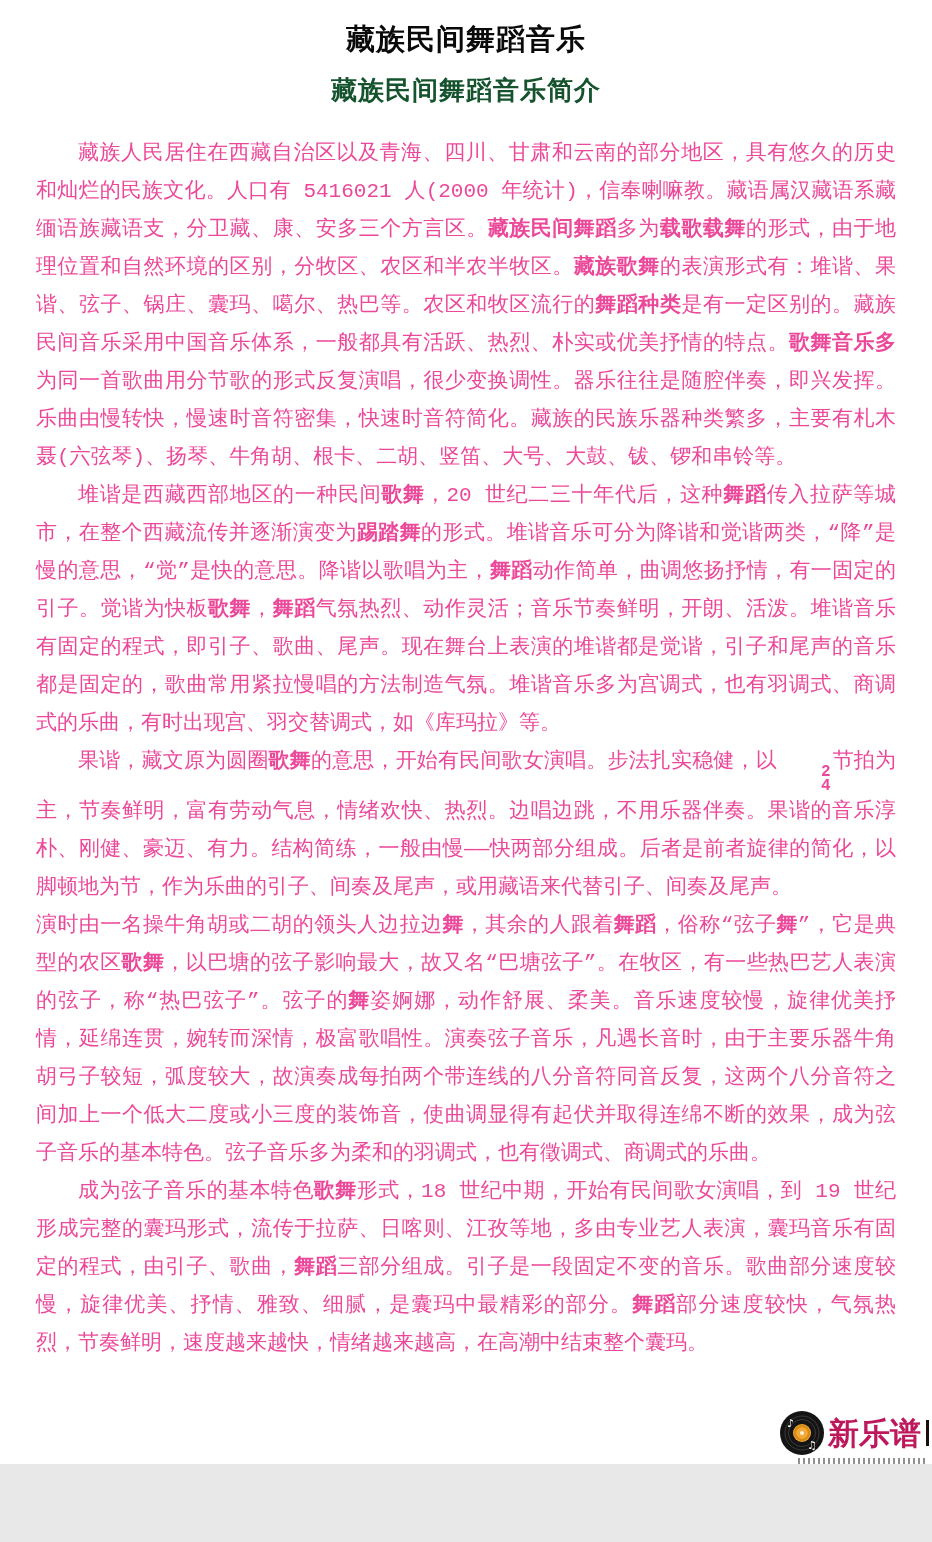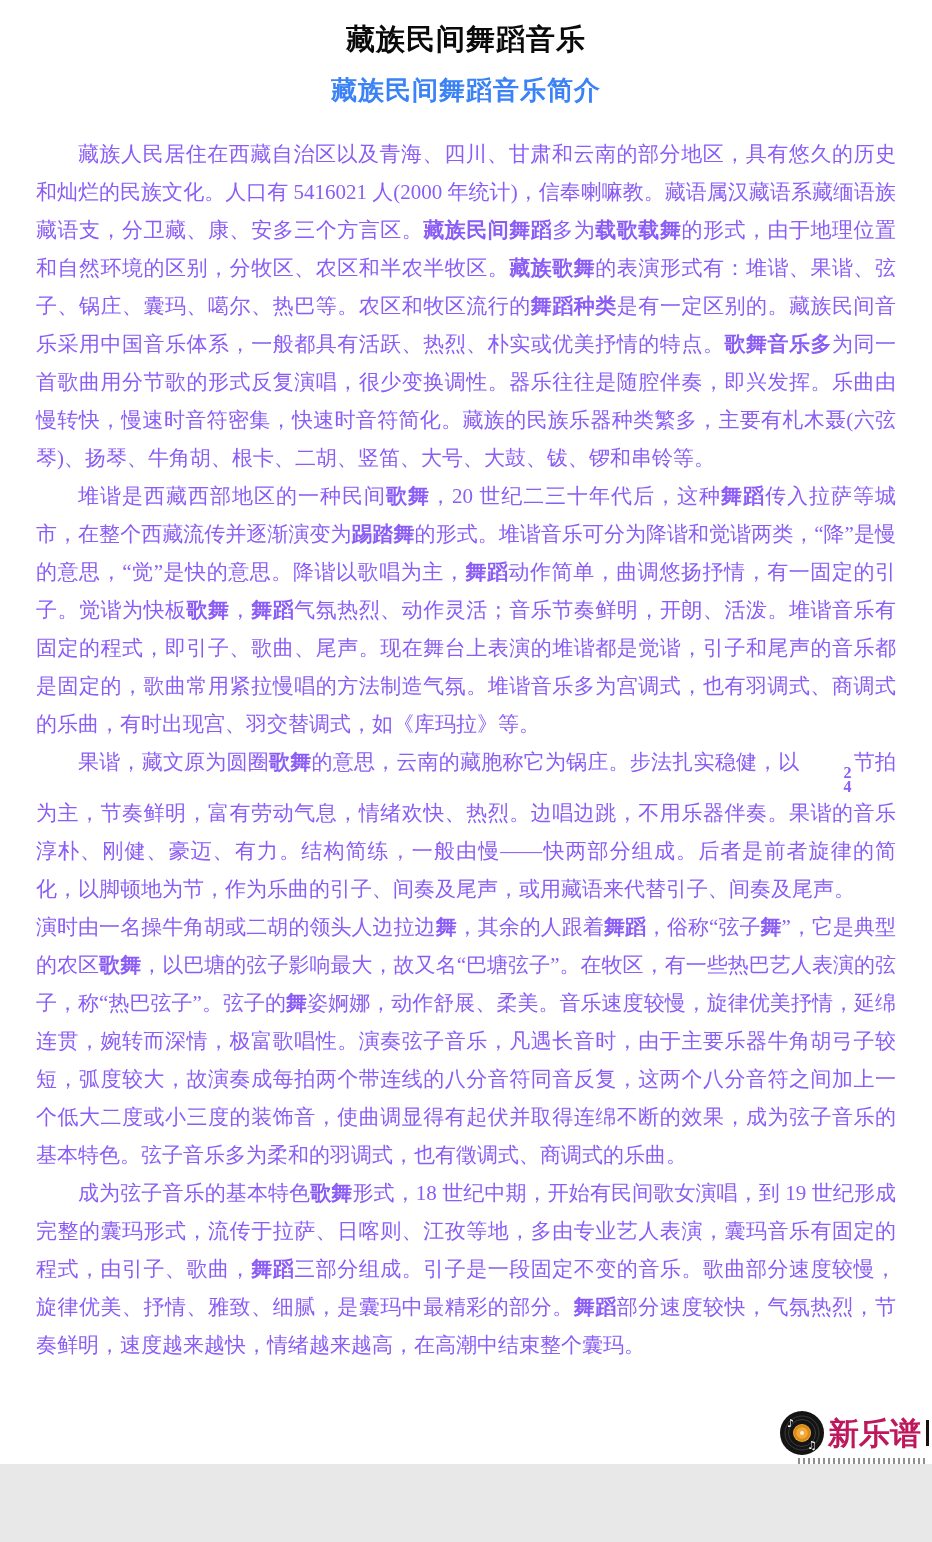--- a/index.html
+++ b/index.html
@@ -20,37 +20,38 @@
     font-family:"Liberation Sans","DejaVu Sans",sans-serif;
     color:#0a0a0a;
   }
   .page-subtitle{
     margin:13px 0 0;
     text-align:center;
     font-size:26px;
     font-weight:900;
     letter-spacing:1px;
     font-family:"Liberation Sans","DejaVu Sans",sans-serif;
-    color:#3b82f6;
+    color:#14532d;
   }
   .author{
     margin:15px 0 0;
     text-align:center;
     font-size:23px;
     letter-spacing:9px;
     text-indent:9px;
     color:#1a1a1a;
   }
   .article{
     margin:27px 36px 0 36px;
     font-size:21px;
     line-height:38px;
     text-align:justify;
     text-justify:inter-character;
-    color:#8b5cf6;
+    color:#ec4899;
+    font-family:Liberation Mono, monospace;
   }
   .article p{margin:0;}
   .article p.indent{text-indent:2em;}
   .article .bold{font-weight:900;}
   .frac{
     display:inline-flex;
     flex-direction:column;
     vertical-align:-9px;
     line-height:14px;
     text-align:center;
@@ -91,21 +92,21 @@
 <body>
 
 <div class="page">
 
   <h1 class="page-title">藏族民间舞蹈音乐</h1>
   <h2 class="page-subtitle">藏族民间舞蹈音乐简介</h2>
 
   <div class="article" id="article">
       <p class="indent"><span>藏族人民居住在西藏自治区以及青海、四川、甘肃和云南的部分地区，具有悠久的历史和灿烂的民族文化。人口有 5416021 人(2000 年统计)，信奉喇嘛教。藏语属汉藏语系藏缅语族藏语支，分卫藏、康、安多三个方言区。</span><span class="bold">藏族民间舞蹈</span><span>多为</span><span class="bold">载歌载舞</span><span>的形式，由于地理位置和自然环境的区别，分牧区、农区和半农半牧区。</span><span class="bold">藏族歌舞</span><span>的表演形式有：堆谐、果谐、弦子、锅庄、囊玛、噶尔、热巴等。农区和牧区流行的</span><span class="bold">舞蹈种类</span><span>是有一定区别的。藏族民间音乐采用中国音乐体系，一般都具有活跃、热烈、朴实或优美抒情的特点。</span><span class="bold">歌舞音乐多</span><span>为同一首歌曲用分节歌的形式反复演唱，很少变换调性。器乐往往是随腔伴奏，即兴发挥。乐曲由慢转快，慢速时音符密集，快速时音符简化。藏族的民族乐器种类繁多，主要有札木聂(六弦琴)、扬琴、牛角胡、根卡、二胡、竖笛、大号、大鼓、钹、锣和串铃等。</span></p>
       <p class="indent"><span>堆谐是西藏西部地区的一种民间</span><span class="bold">歌舞</span><span>，20 世纪二三十年代后，这种</span><span class="bold">舞蹈</span><span>传入拉萨等城市，在整个西藏流传并逐渐演变为</span><span class="bold">踢踏舞</span><span>的形式。堆谐音乐可分为降谐和觉谐两类，“降”是慢的意思，“觉”是快的意思。降谐以歌唱为主，</span><span class="bold">舞蹈</span><span>动作简单，曲调悠扬抒情，有一固定的引子。觉谐为快板</span><span class="bold">歌舞</span><span>，</span><span class="bold">舞蹈</span><span>气氛热烈、动作灵活；音乐节奏鲜明，开朗、活泼。堆谐音乐有固定的程式，即引子、歌曲、尾声。现在舞台上表演的堆谐都是觉谐，引子和尾声的音乐都是固定的，歌曲常用紧拉慢唱的方法制造气氛。堆谐音乐多为宫调式，也有羽调式、商调式的乐曲，有时出现宫、羽交替调式，如《库玛拉》等。</span></p>
-      <p class="indent"><span>果谐，藏文原为圆圈</span><span class="bold">歌舞</span><span>的意思，云南的藏胞称它为锅庄。步法扎实稳健，以</span><span class="frac">
+      <p class="indent"><span>果谐，藏文原为圆圈</span><span class="bold">歌舞</span><span>的意思，开始有民间歌女演唱。步法扎实稳健，以</span><span class="frac">
           <span>2</span>
           <span>4</span>
         </span><span>节拍为主，节奏鲜明，富有劳动气息，情绪欢快、热烈。边唱边跳，不用乐器伴奏。果谐的音乐淳朴、刚健、豪迈、有力。结构简练，一般由慢——快两部分组成。后者是前者旋律的简化，以脚顿地为节，作为乐曲的引子、间奏及尾声，或用藏语来代替引子、间奏及尾声。</span></p>
       <p><span>演时由一名操牛角胡或二胡的领头人边拉边</span><span class="bold">舞</span><span>，其余的人跟着</span><span class="bold">舞蹈</span><span>，俗称“弦子</span><span class="bold">舞</span><span>”，它是典型的农区</span><span class="bold">歌舞</span><span>，以巴塘的弦子影响最大，故又名“巴塘弦子”。在牧区，有一些热巴艺人表演的弦子，称“热巴弦子”。弦子的</span><span class="bold">舞</span><span>姿婀娜，动作舒展、柔美。音乐速度较慢，旋律优美抒情，延绵连贯，婉转而深情，极富歌唱性。演奏弦子音乐，凡遇长音时，由于主要乐器牛角胡弓子较短，弧度较大，故演奏成每拍两个带连线的八分音符同音反复，这两个八分音符之间加上一个低大二度或小三度的装饰音，使曲调显得有起伏并取得连绵不断的效果，成为弦子音乐的基本特色。弦子音乐多为柔和的羽调式，也有徵调式、商调式的乐曲。</span></p>
       <p class="indent"><span>成为弦子音乐的基本特色</span><span class="bold">歌舞</span><span>形式，18 世纪中期，开始有民间歌女演唱，到 19 世纪形成完整的囊玛形式，流传于拉萨、日喀则、江孜等地，多由专业艺人表演，囊玛音乐有固定的程式，由引子、歌曲，</span><span class="bold">舞蹈</span><span>三部分组成。引子是一段固定不变的音乐。歌曲部分速度较慢，旋律优美、抒情、雅致、细腻，是囊玛中最精彩的部分。</span><span class="bold">舞蹈</span><span>部分速度较快，气氛热烈，节奏鲜明，速度越来越快，情绪越来越高，在高潮中结束整个囊玛。</span></p>
     </div>
 
   <div class="watermark">
     <span style="display:inline-flex;">
       <svg width="46" height="46" viewBox="0 0 46 46" aria-hidden="true">

